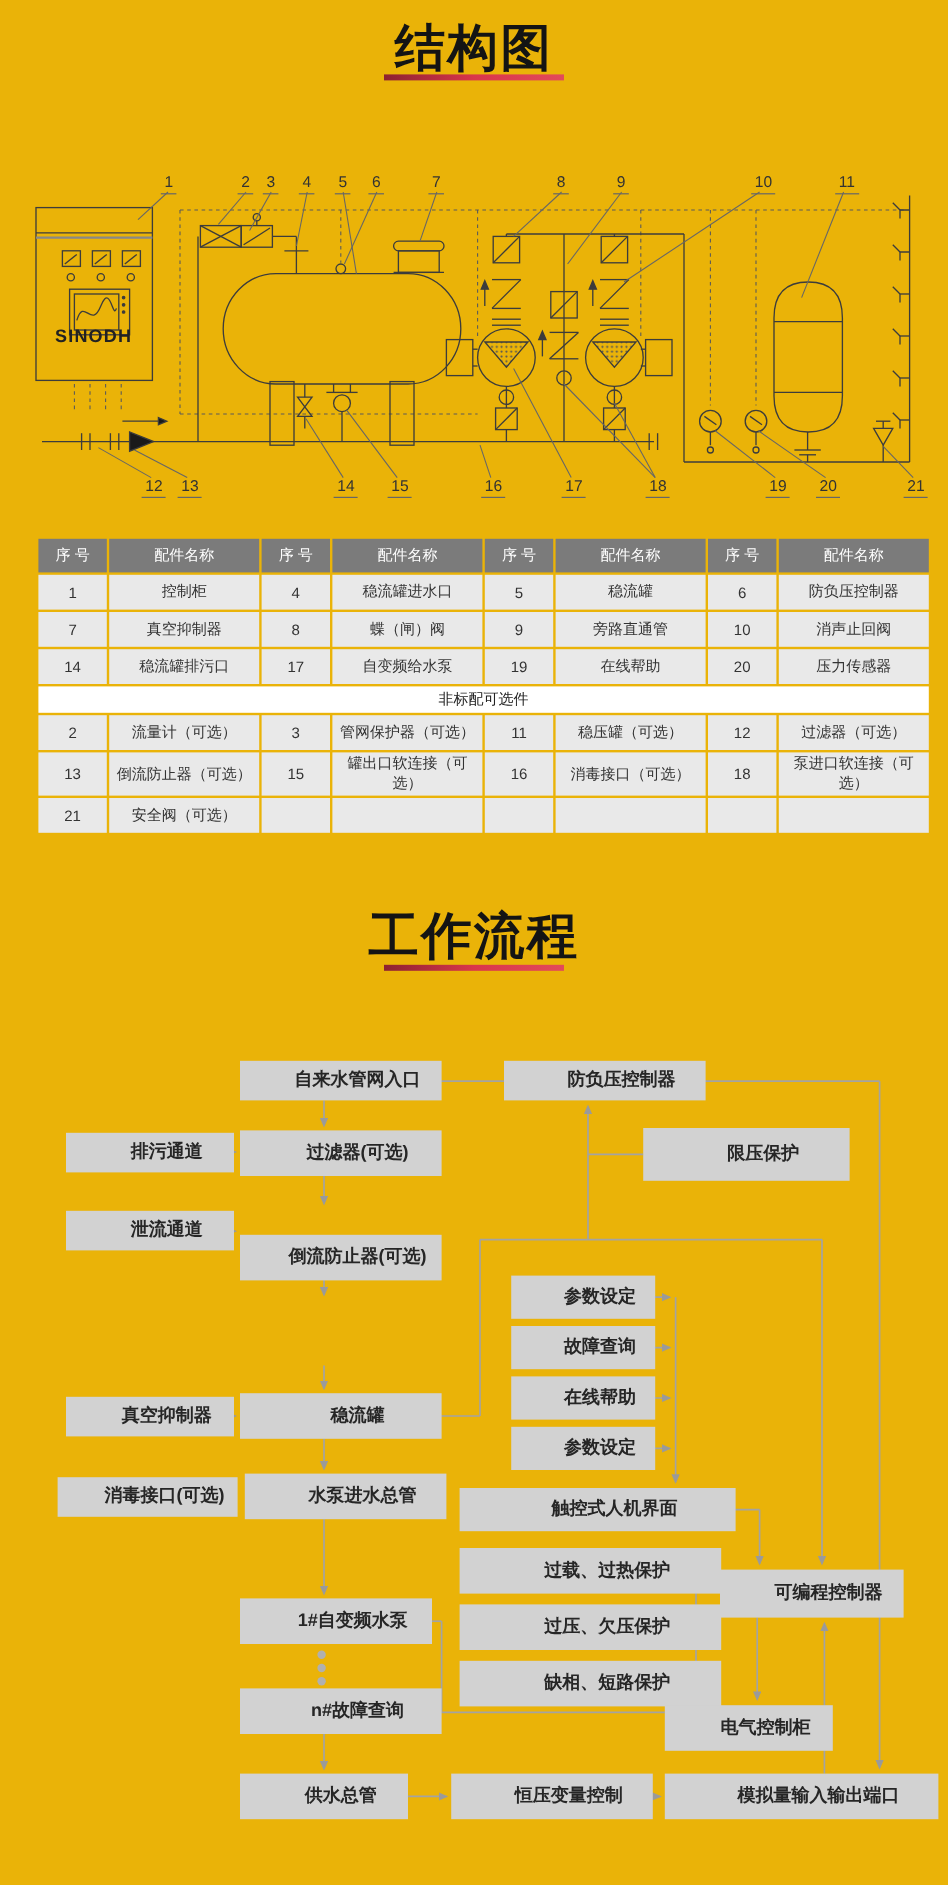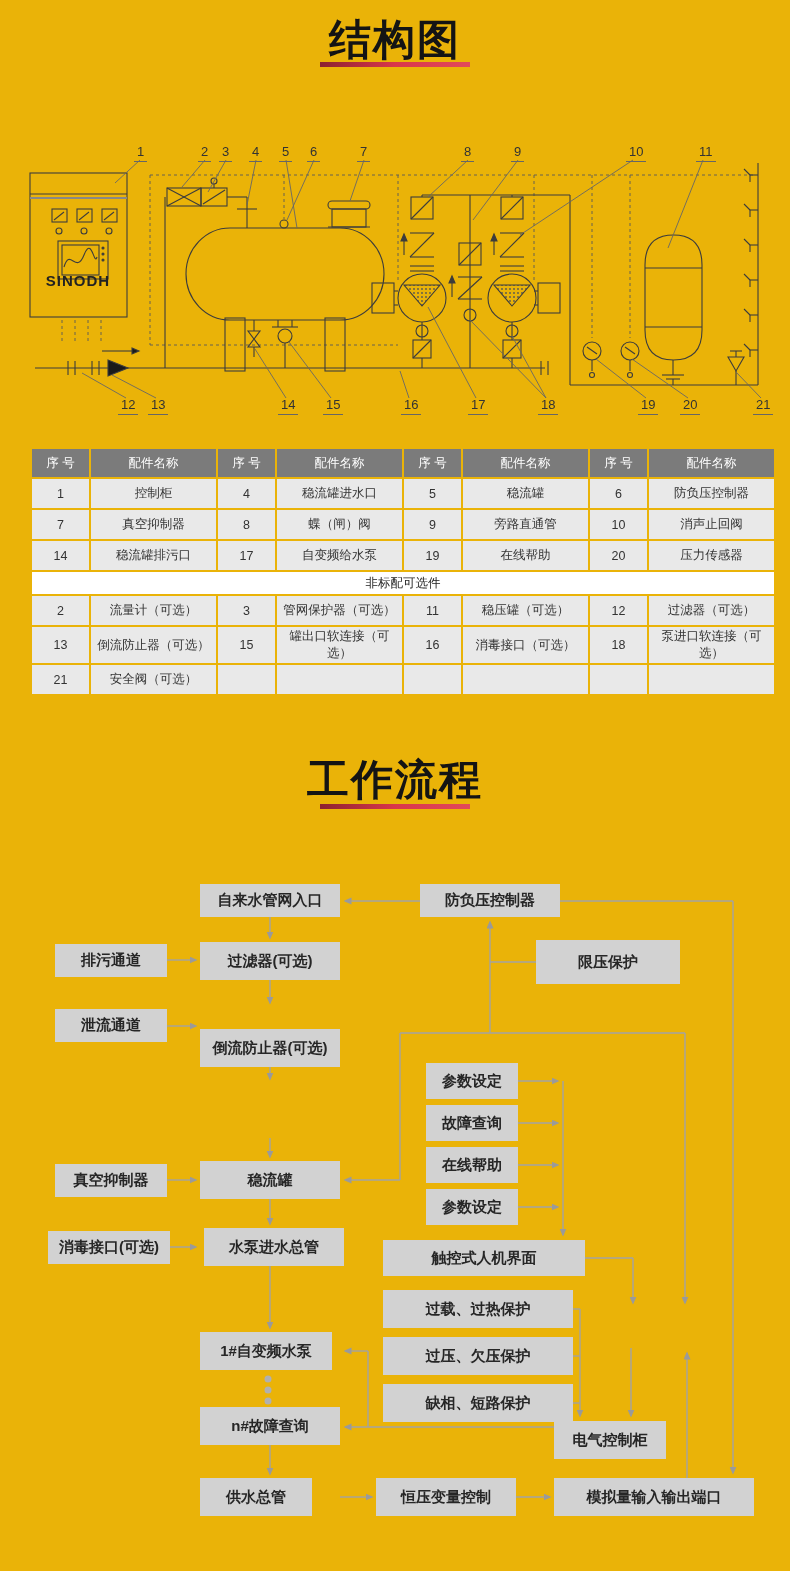--- a/index.html
+++ b/index.html
@@ -19,21 +19,21 @@
   #parts-table{position:absolute;left:30px;top:447px;width:730px;border-collapse:separate;
                border-spacing:2px;table-layout:fixed;}
   #parts-table th{background:#7b7b7b;color:#fff;font-size:12.5px;font-weight:normal;
                   height:26px;text-align:center;}
   #parts-table td{background:#e9e9e9;color:#333;font-size:12.5px;height:27px;text-align:center;}
   #parts-table td.spanrow{background:#fff;color:#222;height:20px;}
   .w-seq{width:55px;} .w-name{width:123px;}
   
   #flow-svg{position:absolute;left:0;top:0;pointer-events:none;}
   .fb{position:absolute;background:#d2d2d2;color:#262626;font-size:15px;font-weight:600;
-      display:flex;align-items:center;justify-content:center;text-align:right;line-height:1.35;}
+      display:flex;align-items:center;justify-content:center;text-align:right;line-height:1.35;padding-left:28px;}
   .fb-left{justify-content:flex-start;text-align:left;padding:4px 10px;box-sizing:border-box;}
 </style>
 </head>
 <body>
 
 <div id="page">
 
   <div class="sec-title" style="top:12px">结构图</div>
   <div class="red-bar" style="top:62px"></div>
 
@@ -440,20 +440,21 @@
   <div class="fb" style="left:426px;top:1147px;width:92px;height:36px">在线帮助</div>
   <div class="fb" style="left:426px;top:1189px;width:92px;height:36px">参数设定</div>
   <div class="fb" style="left:55px;top:1164px;width:112px;height:33px">真空抑制器</div>
   <div class="fb" style="left:200px;top:1161px;width:140px;height:38px">稳流罐</div>
   <div class="fb" style="left:48px;top:1231px;width:122px;height:33px">消毒接口(可选)</div>
   <div class="fb" style="left:204px;top:1228px;width:140px;height:38px">水泵进水总管</div>
   <div class="fb" style="left:383px;top:1240px;width:202px;height:36px">触控式人机界面</div>
   <div class="fb" style="left:383px;top:1290px;width:190px;height:38px">过载、过热保护</div>
   <div class="fb" style="left:200px;top:1332px;width:132px;height:38px">1#自变频水泵</div>
   <div class="fb" style="left:383px;top:1337px;width:190px;height:38px">过压、欠压保护</div>
+  <div class="fb" style="left:600px;top:1308px;width:125px;height:40px">可编程控制器</div>
   <div class="fb" style="left:383px;top:1384px;width:190px;height:38px">缺相、短路保护</div>
   <div class="fb" style="left:200px;top:1407px;width:140px;height:38px">n#故障查询</div>
   <div class="fb" style="left:554px;top:1421px;width:112px;height:38px">电气控制柜</div>
   <div class="fb" style="left:200px;top:1478px;width:112px;height:38px">供水总管</div>
   <div class="fb" style="left:376px;top:1478px;width:140px;height:38px">恒压变量控制</div>
   <div class="fb" style="left:554px;top:1478px;width:200px;height:38px">模拟量输入输出端口</div>
 
 </div>
 
 </body></html>

